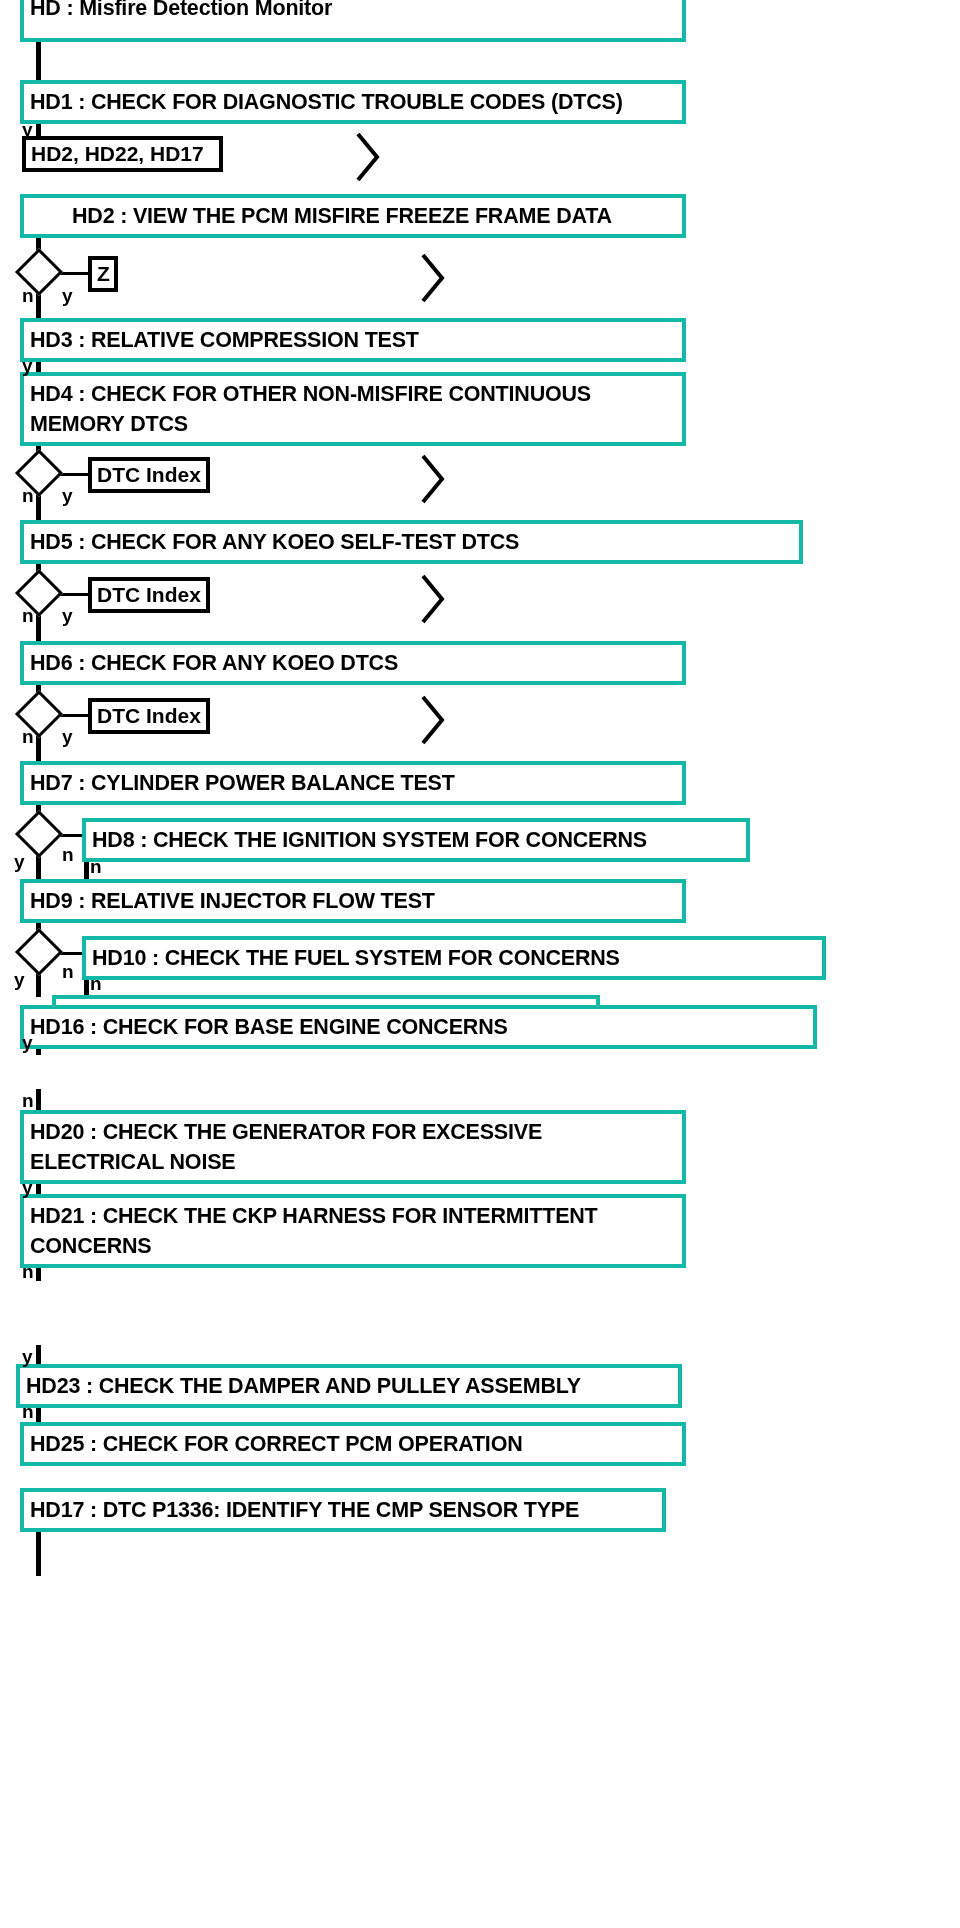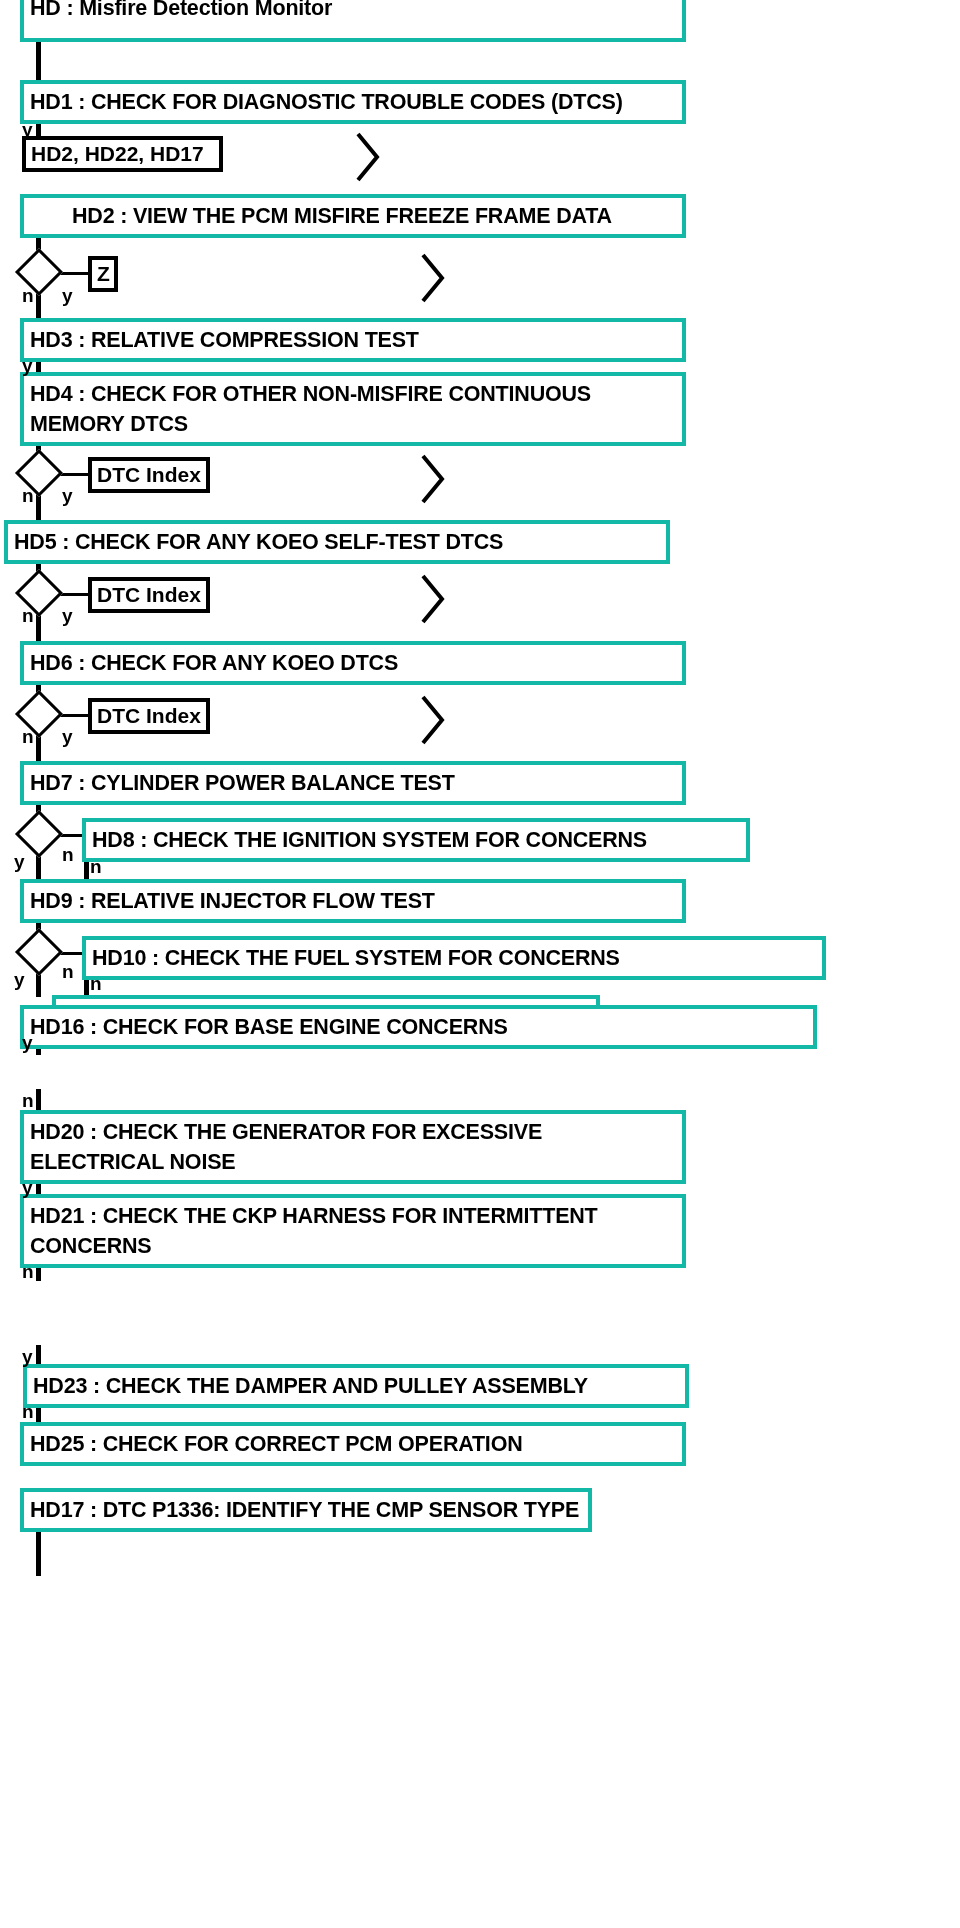--- a/index.html
+++ b/index.html
@@ -137,37 +137,37 @@
     <div class="diamond" style="left: 22px; top: 935px;"></div>
     <div class="node clipped-top" style="left: 20px; top: -10px; width: 666px; min-height: 52px;">HD : Misfire Detection Monitor</div>
     <div class="node" style="left: 20px; top: 80px; width: 666px; min-height: 38px;">HD1 : CHECK FOR DIAGNOSTIC TROUBLE CODES (DTCS)</div>
     <div class="ref" style="left: 22px; top: 136px; width: 201px;">HD2, HD22, HD17</div>
     <div class="node" style="left: 20px; top: 194px; width: 666px; min-height: 38px; padding-left: 48px;">HD2 : VIEW THE PCM MISFIRE FREEZE FRAME DATA</div>
     <div class="ref" style="left: 88px; top: 256px; width: 30px;">Z</div>
     <div class="node" style="left: 20px; top: 318px; width: 666px; min-height: 38px;">HD3 : RELATIVE COMPRESSION TEST</div>
     <div class="node" style="left: 20px; top: 372px; width: 666px; min-height: 68px;">HD4 : CHECK FOR OTHER NON-MISFIRE CONTINUOUS
 MEMORY DTCS</div>
     <div class="ref" style="left: 88px; top: 457px; width: 122px;">DTC Index</div>
-    <div class="node" style="left: 4px; top: 520px; width: 666px; min-height: 38px;">HD5 : CHECK FOR ANY KOEO SELF-TEST DTCS</div>
+    <div class="node" style="left: 20px; top: 520px; width: 783px; min-height: 38px;">HD5 : CHECK FOR ANY KOEO SELF-TEST DTCS</div>
     <div class="ref" style="left: 88px; top: 577px; width: 122px;">DTC Index</div>
     <div class="node" style="left: 20px; top: 641px; width: 666px; min-height: 38px;">HD6 : CHECK FOR ANY KOEO DTCS</div>
     <div class="ref" style="left: 88px; top: 698px; width: 122px;">DTC Index</div>
     <div class="node" style="left: 20px; top: 761px; width: 666px; min-height: 38px;">HD7 : CYLINDER POWER BALANCE TEST</div>
     <div class="node" style="left: 82px; top: 818px; width: 668px; min-height: 38px;">HD8 : CHECK THE IGNITION SYSTEM FOR CONCERNS</div>
     <div class="node" style="left: 20px; top: 879px; width: 666px; min-height: 38px;">HD9 : RELATIVE INJECTOR FLOW TEST</div>
     <div class="node" style="left: 82px; top: 936px; width: 744px; min-height: 38px;">HD10 : CHECK THE FUEL SYSTEM FOR CONCERNS</div>
     <div class="node" style="left: 20px; top: 995px; width: 548px; min-height: 38px; margin-left: 32px;">HD11 : CHECK THE VACUUM SYSTEM</div>
     <div class="node" style="left: 20px; top: 1005px; width: 797px; min-height: 38px;">HD16 : CHECK FOR BASE ENGINE CONCERNS</div>
     <div class="node" style="left: 20px; top: 1110px; width: 666px; min-height: 68px;">HD20 : CHECK THE GENERATOR FOR EXCESSIVE
 ELECTRICAL NOISE</div>
     <div class="node" style="left: 20px; top: 1194px; width: 666px; min-height: 68px;">HD21 : CHECK THE CKP HARNESS FOR INTERMITTENT
 CONCERNS</div>
-    <div class="node" style="left: 23px; top: 1364px; width: 666px; min-height: 38px;">HD23 : CHECK THE DAMPER AND PULLEY ASSEMBLY</div>
+    <div class="node" style="left: 16px; top: 1364px; width: 666px; min-height: 38px;">HD23 : CHECK THE DAMPER AND PULLEY ASSEMBLY</div>
     <div class="node" style="left: 20px; top: 1422px; width: 666px; min-height: 38px;">HD25 : CHECK FOR CORRECT PCM OPERATION</div>
-    <div class="node" style="left: 20px; top: 1488px; width: 572px; min-height: 38px;">HD17 : DTC P1336: IDENTIFY THE CMP SENSOR TYPE</div>
+    <div class="node" style="left: 20px; top: 1488px; width: 646px; min-height: 38px;">HD17 : DTC P1336: IDENTIFY THE CMP SENSOR TYPE</div>
     <div class="elabel" style="left: 22px; top: 120px;">y</div>
     <div class="elabel" style="left: 22px; top: 286px;">n</div>
     <div class="elabel" style="left: 62px; top: 286px;">y</div>
     <div class="elabel" style="left: 22px; top: 356px;">y</div>
     <div class="elabel" style="left: 22px; top: 486px;">n</div>
     <div class="elabel" style="left: 62px; top: 486px;">y</div>
     <div class="elabel" style="left: 22px; top: 606px;">n</div>
     <div class="elabel" style="left: 62px; top: 606px;">y</div>
     <div class="elabel" style="left: 22px; top: 727px;">n</div>
     <div class="elabel" style="left: 62px; top: 727px;">y</div>

